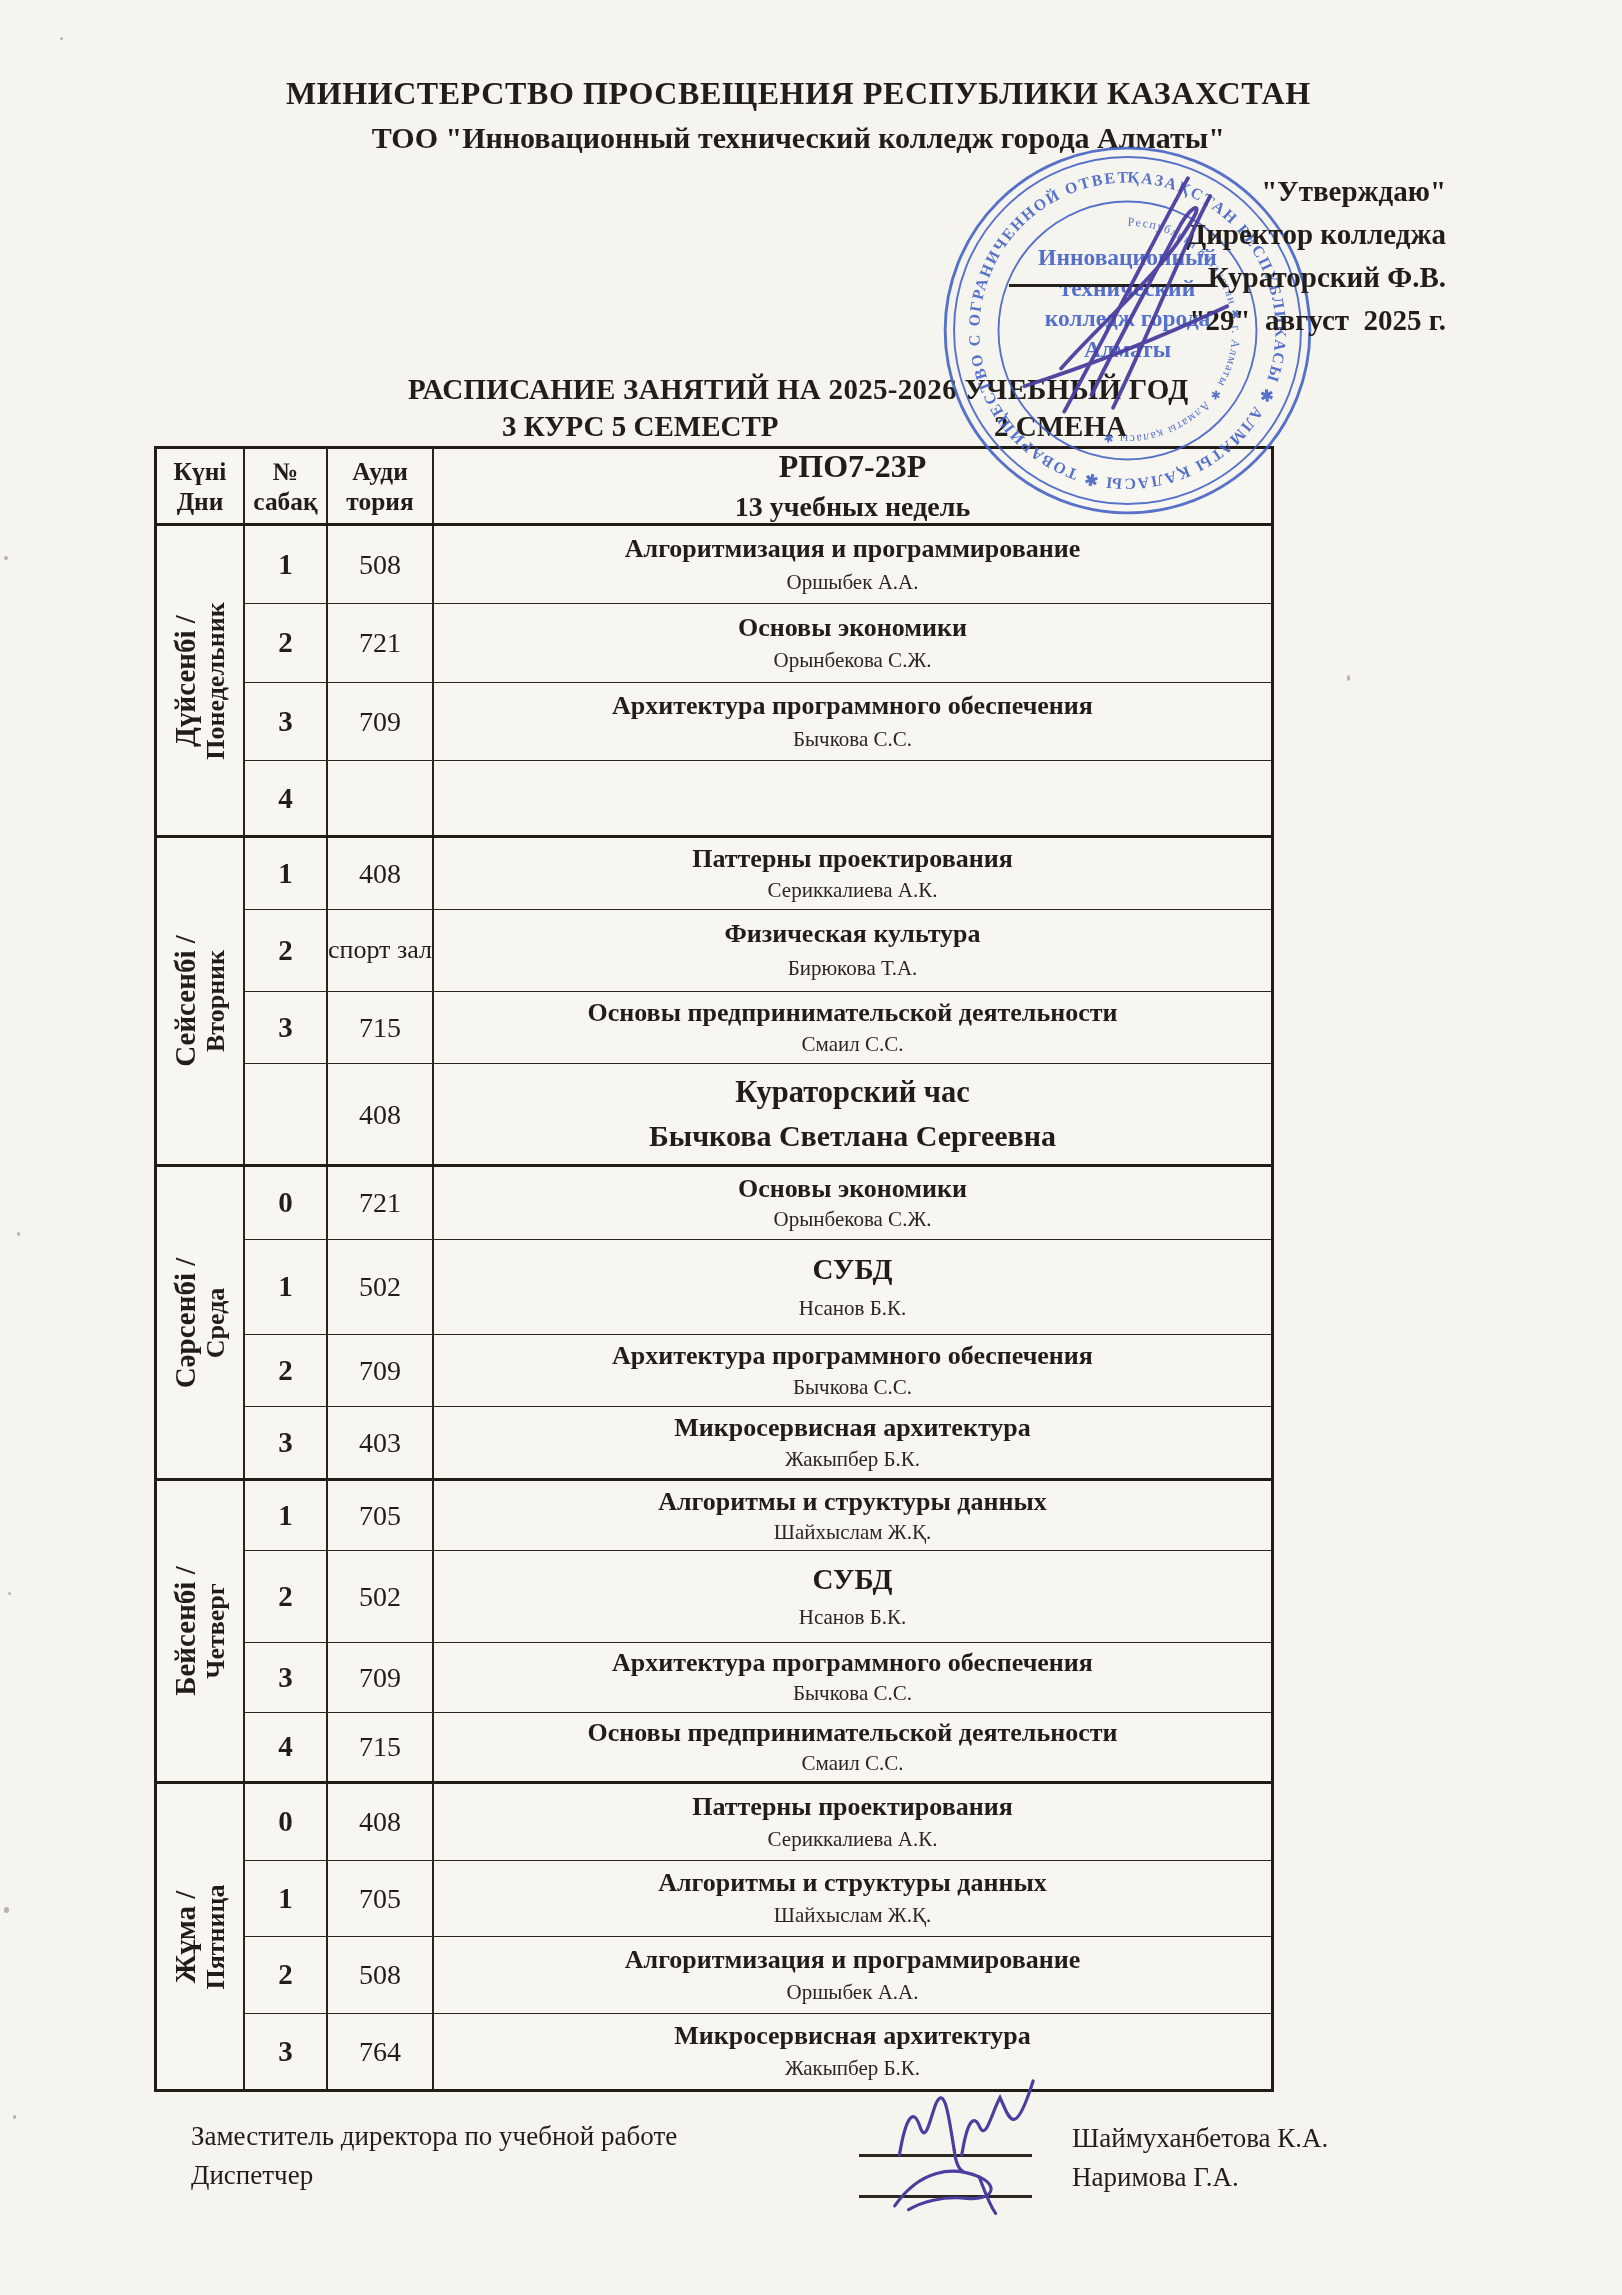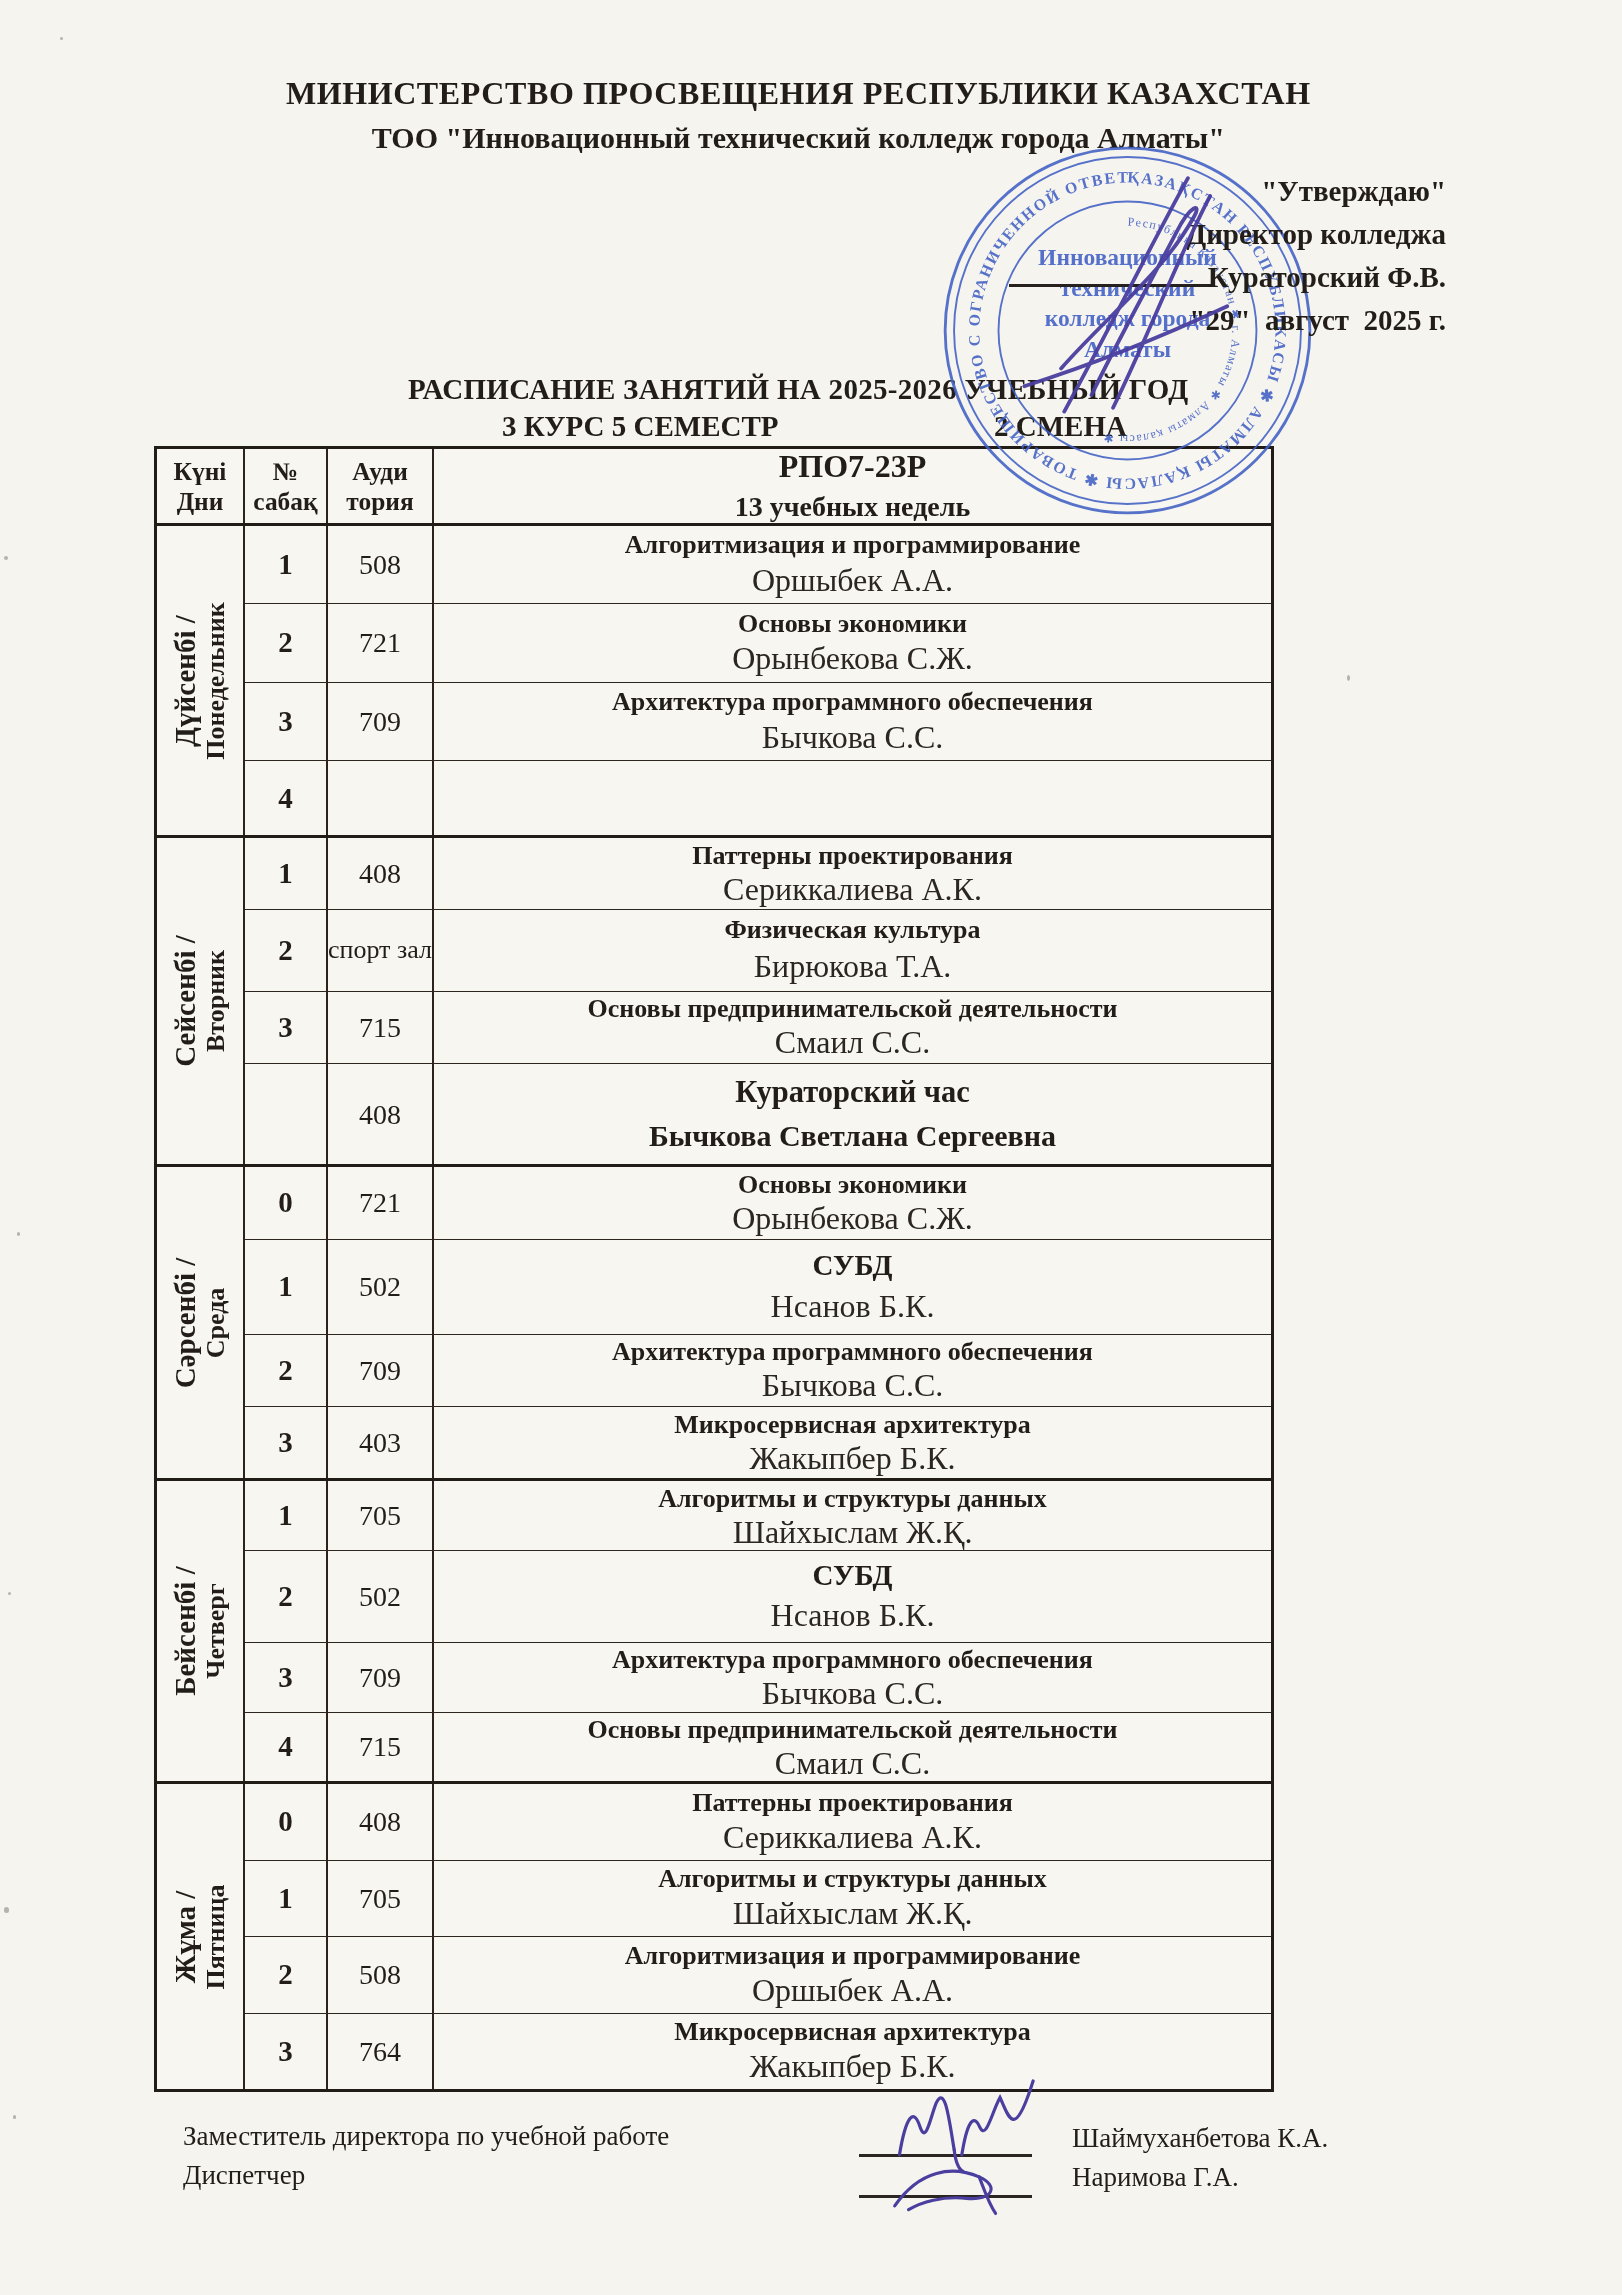--- a/index.html
+++ b/index.html
@@ -65,27 +65,27 @@
   .t-row.row-sport{flex:114 1 0;}
 
   .c-num{display:flex;align-items:center;justify-content:center;
          font-size:29px;font-weight:bold;}
   .c-room{display:flex;align-items:center;justify-content:center;text-align:center;
           font-size:28px;line-height:1.25;}
   .row-sport .c-room{font-size:26px;}
   .c-subj{display:flex;flex-direction:column;justify-content:space-evenly;align-items:center;
           padding:2.5px 15.2px;min-width:0;}
   .subj{font-size:26px;font-weight:bold;text-align:center;}
-  .teach{font-size:32px;text-align:center;color:#2b2621;}
+  .teach{font-size:21px;text-align:center;color:#2b2621;}
   .row-tall .subj{font-size:29px;}
   .row-curator .subj{font-size:30.5px;}
   .row-curator .teach{font-size:30px;font-weight:bold;color:#221d18;}
 
   
-  .foot-label{position:absolute;left:183px;font-size:27px;}
+  .foot-label{position:absolute;left:191px;font-size:27px;}
   .foot-name{position:absolute;left:1040px;font-size:27px;margin-left:32px;}
   .foot-line{position:absolute;left:859px;width:173px;height:2.5px;background:#2b2620;}
   .foot-sig{position:absolute;z-index:3;}
 
   
   .speck{position:absolute;background:#837d74;border-radius:50%;opacity:.55;}
 </style>
 </head>
 <body>
 

